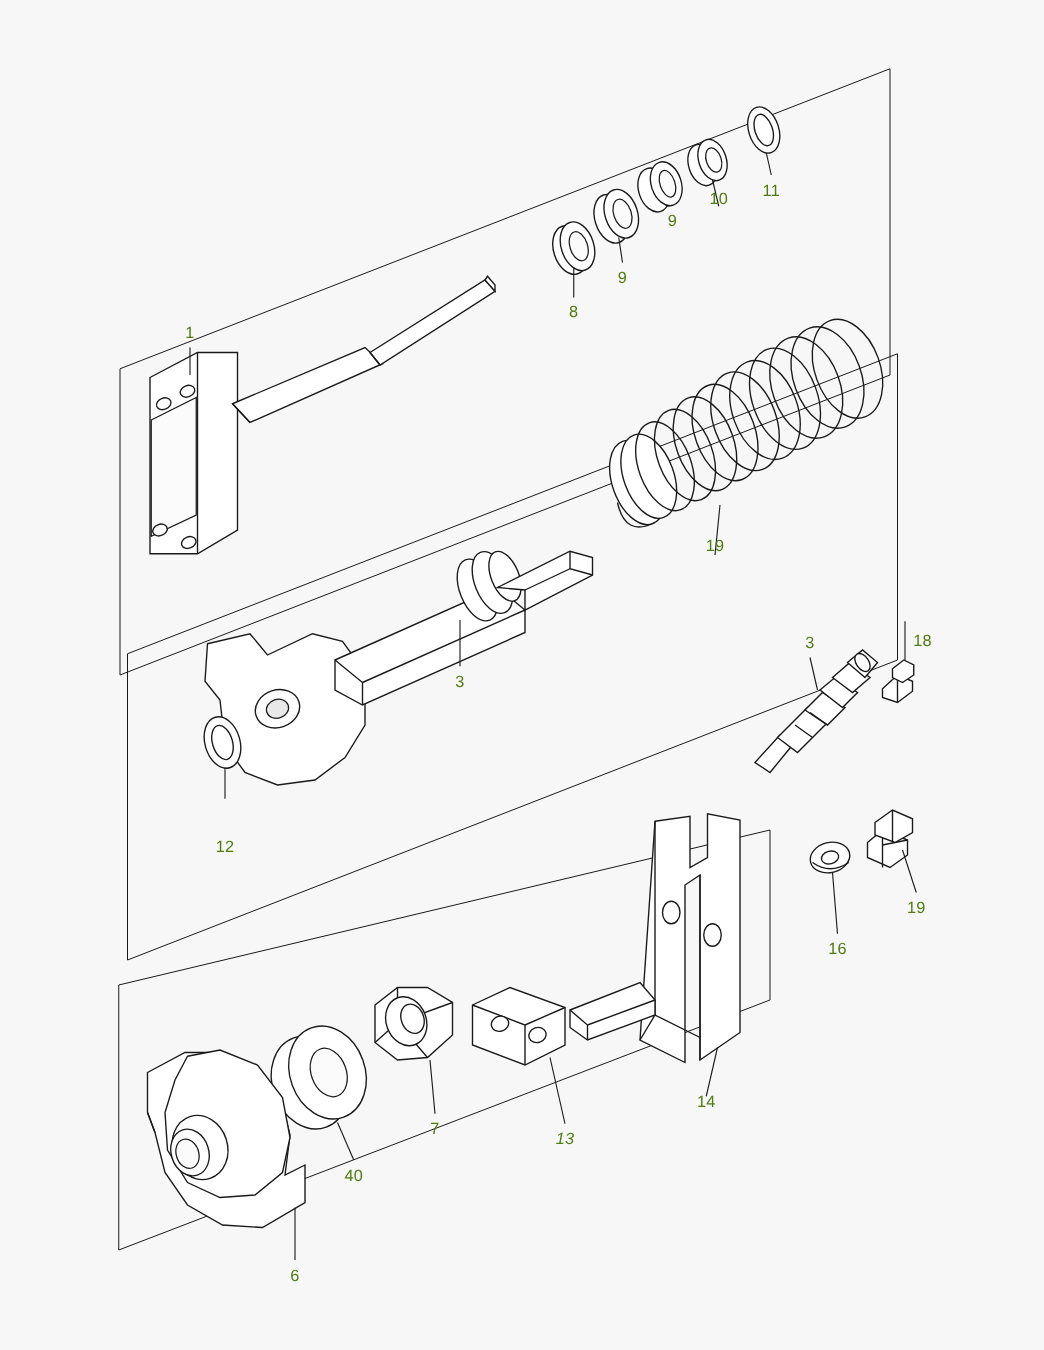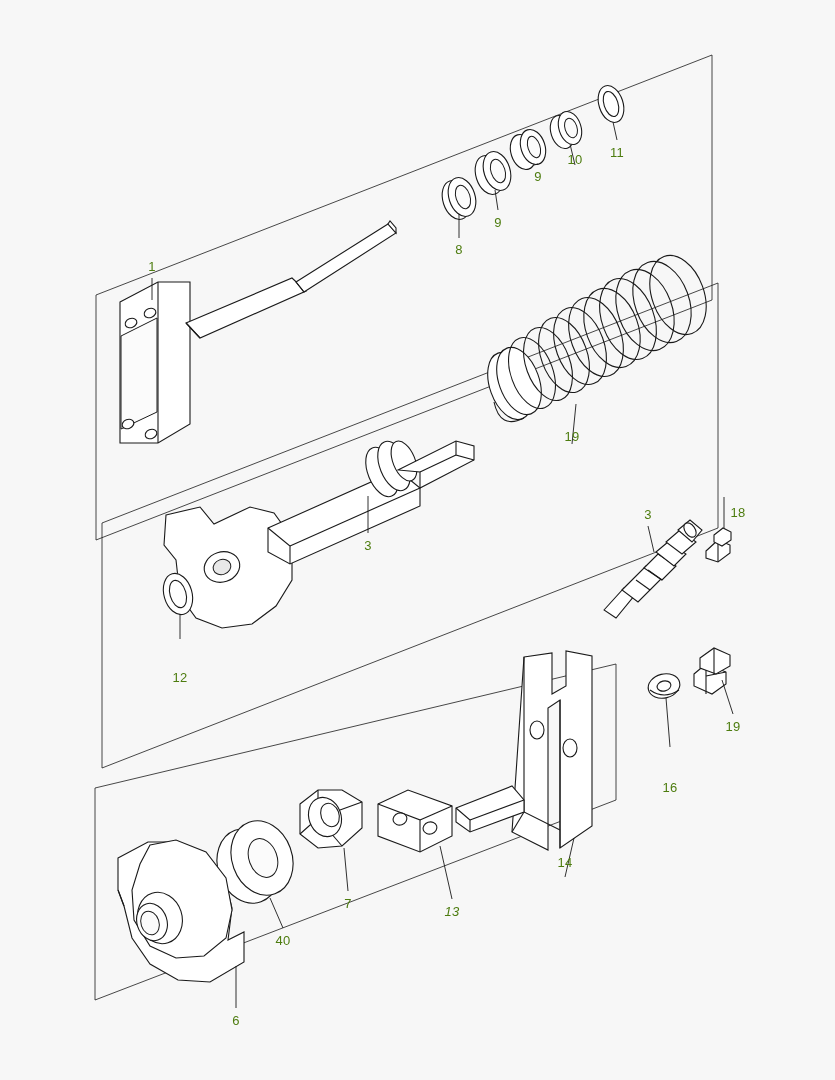--- a/index.html
+++ b/index.html
@@ -252,20 +252,20 @@
   <div class="callout" style="left:498px; top:222px;">9</div>
   <div class="callout" style="left:538px; top:176px;">9</div>
   <div class="callout" style="left:575px; top:159px;">10</div>
   <div class="callout" style="left:617px; top:152px;">11</div>
   <div class="callout" style="left:572px; top:436px;">19</div>
   <div class="callout" style="left:368px; top:545px;">3</div>
   <div class="callout" style="left:180px; top:677px;">12</div>
   <div class="callout" style="left:648px; top:514px;">3</div>
   <div class="callout" style="left:724px; top:512px;margin-left:14px;">18</div>
   <div class="callout" style="left:733px; top:726px;">19</div>
-  <div class="callout" style="left:670px; top:759px;margin-top:28px;">16</div>
-  <div class="callout" style="left:565px; top:862px;text-align:center;">14</div>
+  <div class="callout" style="left:670px; top:759px;">16</div>
+  <div class="callout" style="left:565px; top:881px;text-align:center;">14</div>
   <div class="callout" style="left:452px; top:911px;font-style:italic;">13</div>
   <div class="callout" style="left:348px; top:903px;">7</div>
   <div class="callout" style="left:283px; top:940px;">40</div>
   <div class="callout" style="left:236px; top:1020px;">6</div>
 
 </div>
 
 </body></html>

